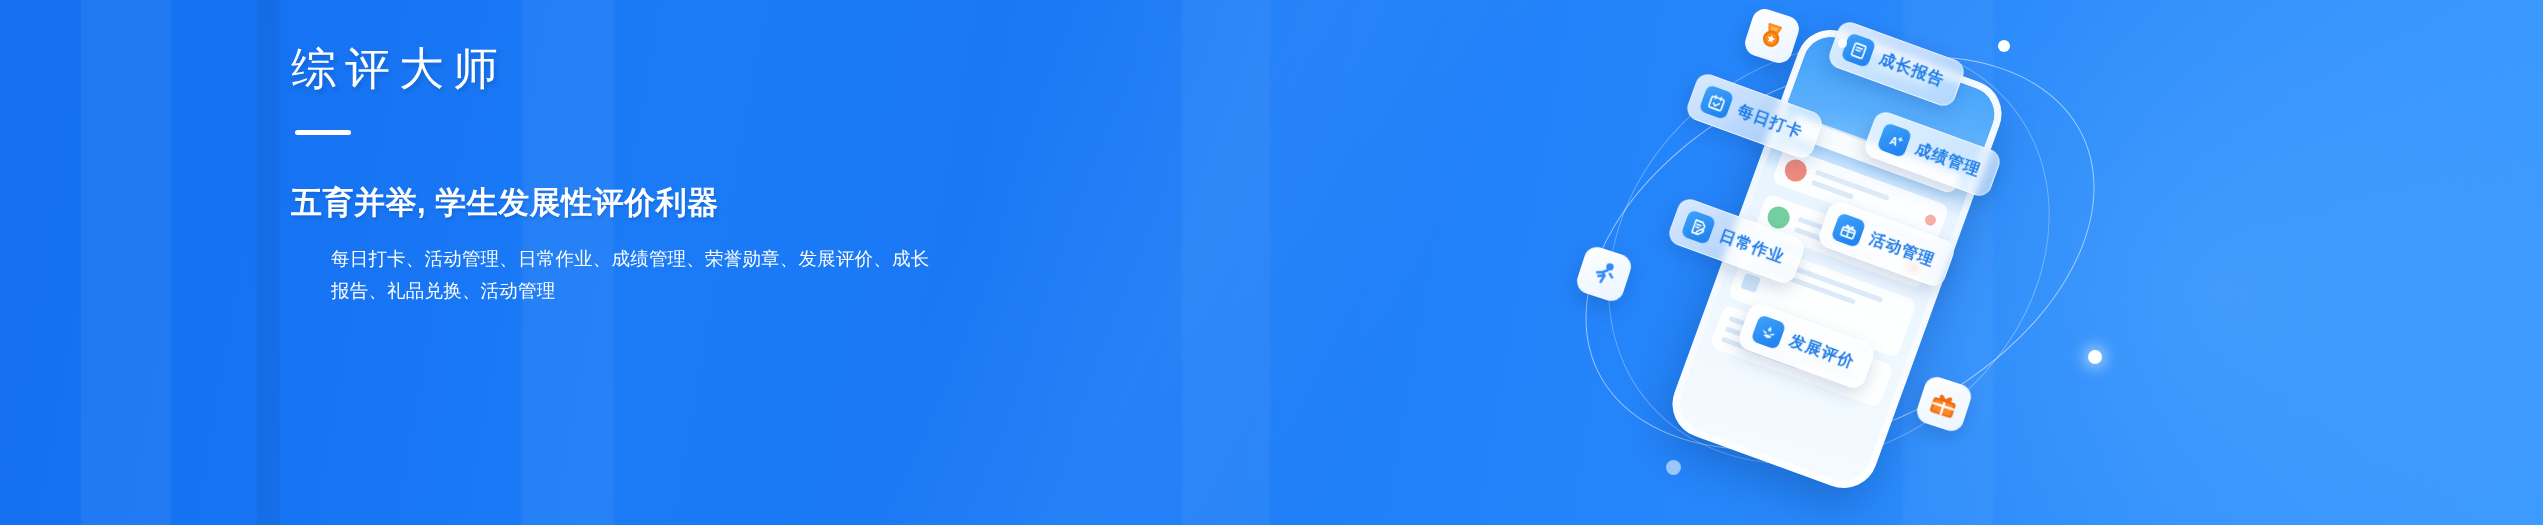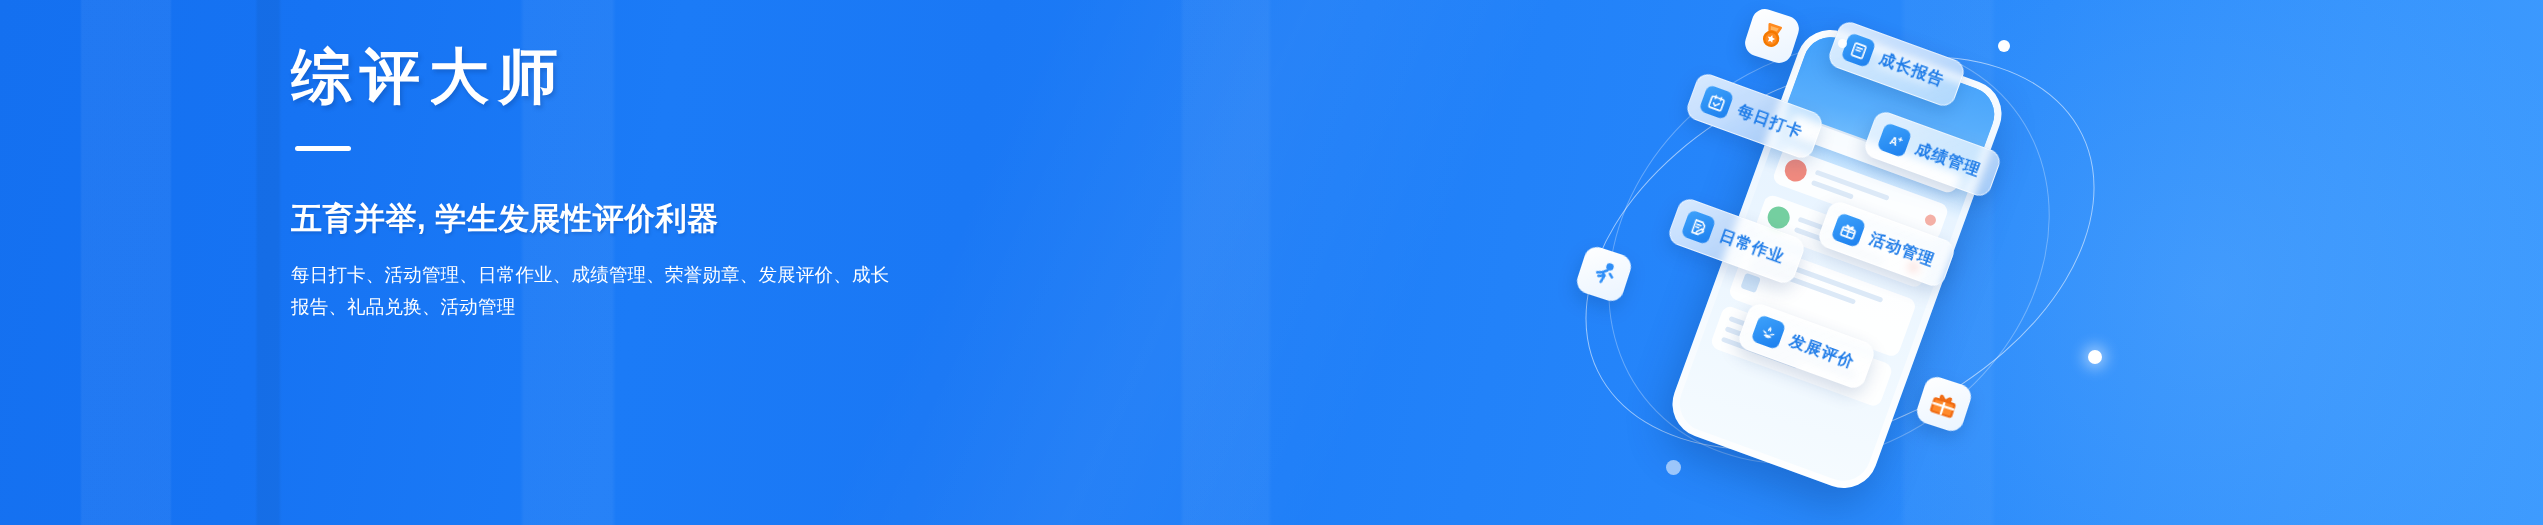--- a/index.html
+++ b/index.html
@@ -65,22 +65,22 @@
   }
 
   
   .text-block {
     position: absolute;
     left: 291px;
     top: 45px;
     width: 900px;
   }
   .title {
-    font-size: 60px;
-    font-weight: 700;
+    font-size: 45px;
+    font-weight: 400;
     color: #ffffff;
     letter-spacing: 9px;
     line-height: 1.05;
     text-shadow: 2px 3px 4px rgba(10,60,140,0.30);
     white-space: nowrap;
   }
   .divider {
     width: 56px;
     height: 5px;
     background: #ffffff;
@@ -97,20 +97,21 @@
     white-space: nowrap;
   }
   .desc {
     margin-top: 19px;
     font-size: 18.5px;
     font-weight: 400;
     color: #ffffff;
     line-height: 1.72;
     letter-spacing: 0.2px;
     max-width: 540px;
+    margin-left: 40px;
   }
   .desc-line { white-space: nowrap; }
 
   
   .illus {
     position: absolute;
     left: 1548px;
     top: -8px;
     width: 600px;
     height: 540px;

